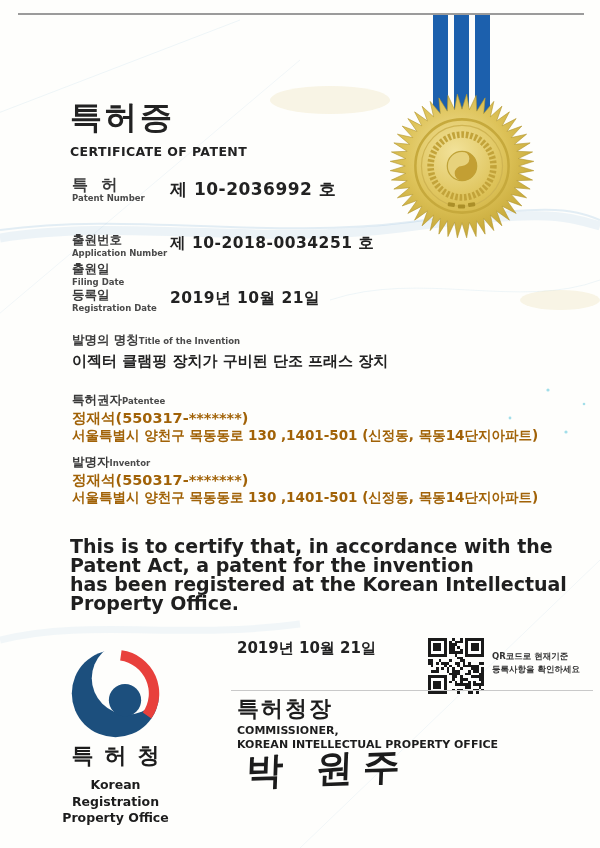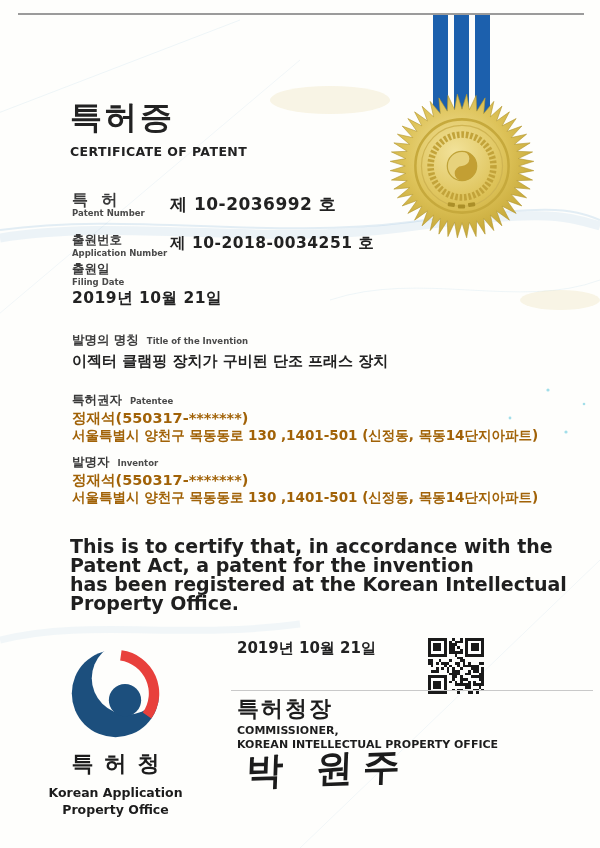--- a/index.html
+++ b/index.html
@@ -24,42 +24,42 @@
 
   
   .frow{position:absolute;left:72px;display:flex;align-items:flex-start;}
   .flabel{width:98px;flex:0 0 98px;}
   .klabel{font-size:12.5px;font-weight:700;color:#3a3a3a;line-height:14px;}
   .klabel.big{font-size:16px;letter-spacing:4px;}
   .elabel{font-size:8.5px;font-weight:700;color:#4a4a4a;margin-top:1px;}
   .fvalue{font-size:15.5px;font-weight:700;color:#222;letter-spacing:0.5px;}
   .fvalue.big{font-size:17px;}
 
-  .sec-label{position:absolute;left:72px;display:flex;align-items:baseline;gap:8px;}
+  .sec-label{position:absolute;left:72px;display:flex;align-items:baseline;}
   .sec-value{position:absolute;left:72px;font-size:15px;font-weight:700;color:#222;}
   .sec-line{position:absolute;left:72px;font-size:13.5px;font-weight:700;color:#a16207;text-align:center;}
 
   .statement{position:absolute;left:70px;top:531px;width:510px;}
   .st-ko{font-size:16.5px;font-weight:700;color:#1f1f1f;letter-spacing:0.2px;}
   .st-en{font-size:19px;font-weight:700;color:#1f1f1f;margin-top:6px;line-height:19px;}
 
   .issue-date{position:absolute;left:237px;top:639px;font-size:15px;font-weight:700;color:#222;}
   .qr{position:absolute;left:428px;top:638px;width:56px;height:56px;}
   .qr-caption{position:absolute;left:492px;top:650px;font-size:8.5px;font-weight:700;color:#333;line-height:13px;}
   .fold-line{position:absolute;left:231px;top:690px;width:362px;height:1px;background:#c9c9c9;}
 
   .comm-ko{position:absolute;left:237px;top:694px;font-size:22px;font-weight:700;letter-spacing:2px;color:#1d1d1d;}
   .comm-en1{position:absolute;left:237px;top:724px;font-size:11px;font-weight:700;color:#1d1d1d;}
   .comm-en2{position:absolute;left:237px;top:738px;font-size:11px;font-weight:700;color:#1d1d1d;}
   .signature{position:absolute;left:246px;top:744px;font-size:37px;font-weight:800;color:#1c1c1c;
              transform:rotate(-2deg) skewX(-4deg);letter-spacing:10px;}
 
   .logo{position:absolute;left:47px;top:646px;width:137px;text-align:center;}
   .logo-symbol{width:95px;height:95px;margin:0 auto;display:block;}
-  .logo-ko{font-size:22px;font-weight:700;letter-spacing:11px;text-indent:11px;color:#1c1c1c;margin-top:8px;}
+  .logo-ko{font-size:22px;font-weight:700;letter-spacing:11px;text-indent:11px;color:#1c1c1c;margin-top:0;}
   .logo-en{font-size:12.5px;font-weight:700;color:#1c1c1c;line-height:16.5px;margin-top:6px;}
 </style>
 </head>
 <body>
 
 <div class="page" style="--ribbon:#1c60ad;">
 
   <svg class="bg-deco" width="600" height="848" viewBox="0 0 600 848">
     <g stroke="#7fb3d9" fill="none">
       <path d="M0,238 C120,218 260,246 400,228 S560,214 600,226" stroke-width="9" opacity="0.14"></path>
@@ -110,21 +110,21 @@
       <rect x="68" y="110" width="7" height="4" rx="1"></rect>
       <rect x="78" y="108" width="7" height="4" rx="1" transform="rotate(-8 82 110)"></rect>
     </g>
   </svg>
 
   <div class="heading">
     <div class="title-ko">특허증</div>
     <div class="title-en">CERTIFICATE OF PATENT</div>
   </div>
 
-  <div class="frow" style="top:193px;">
+  <div class="frow" style="top:178px;">
     <div class="flabel">
       <div class="klabel big">특 허</div>
       <div class="elabel">Patent Number</div>
     </div>
     <div class="fvalue big">제 10-2036992 호</div>
   </div>
 
   <div class="frow" style="top:233px;">
     <div class="flabel">
       <div class="klabel">출원번호</div>
@@ -134,20 +134,24 @@
   </div>
 
   <div class="frow" style="top:262px;">
     <div class="flabel">
       <div class="klabel">출원일</div>
       <div class="elabel">Filing Date</div>
     </div>
   </div>
 
   <div class="frow" style="top:288px;">
+    <div class="flabel">
+      <div class="klabel">등록일</div>
+      <div class="elabel">Registration Date</div>
+    </div>
     <div class="fvalue">2019년 10월 21일</div>
   </div>
 
   <div class="sec-label" style="top:333px;">
     <span class="klabel">발명의 명칭</span>
     <span class="elabel">Title of the Invention</span>
   </div>
   <div class="sec-value" style="top:352px;">이젝터 클램핑 장치가 구비된 단조 프래스 장치</div>
 
   <div class="sec-label" style="top:393px;">
@@ -307,35 +311,39 @@
         <rect x="12" y="19" width="1" height="1"></rect>
         <rect x="17" y="19" width="1" height="1"></rect>
         <rect x="18" y="19" width="1" height="1"></rect>
         <rect x="20" y="19" width="1" height="1"></rect>
         <rect x="11" y="20" width="1" height="1"></rect>
         <rect x="15" y="20" width="1" height="1"></rect>
         <rect x="16" y="20" width="1" height="1"></rect>
         <rect x="18" y="20" width="1" height="1"></rect>
       </g>
   </svg>
+  <div class="qr-caption">
+    <div>QR코드로 현재기준</div>
+    <div>등록사항을 확인하세요</div>
+  </div>
 
   <div class="fold-line"></div>
 
   <div class="comm-ko">특허청장</div>
   <div class="comm-en1">COMMISSIONER,</div>
   <div class="comm-en2">KOREAN INTELLECTUAL PROPERTY OFFICE</div>
   <div class="signature">박 원주</div>
 
   <div class="logo">
     <svg class="logo-symbol" viewBox="0 0 100 100">
       <circle cx="50" cy="50" r="46" fill="#1c4f7d"></circle>
       <circle cx="63" cy="34" r="38" fill="#fefefc"></circle>
       <path d="M56.4,4.4 A46,46 0 0 1 87.7,76.4 L78.7,70.1 A35,35 0 0 0 54.9,15.3 Z" fill="#e8403c"></path>
       <circle cx="60" cy="57" r="17" fill="#1c4f7d"></circle>
     </svg>
     <div class="logo-ko">특허청</div>
     <div class="logo-en">
-      <div>Korean Application</div>
+      <div>Korean Registration</div>
       <div>Property Office</div>
     </div>
   </div>
 
 </div>
 
 </body></html>

